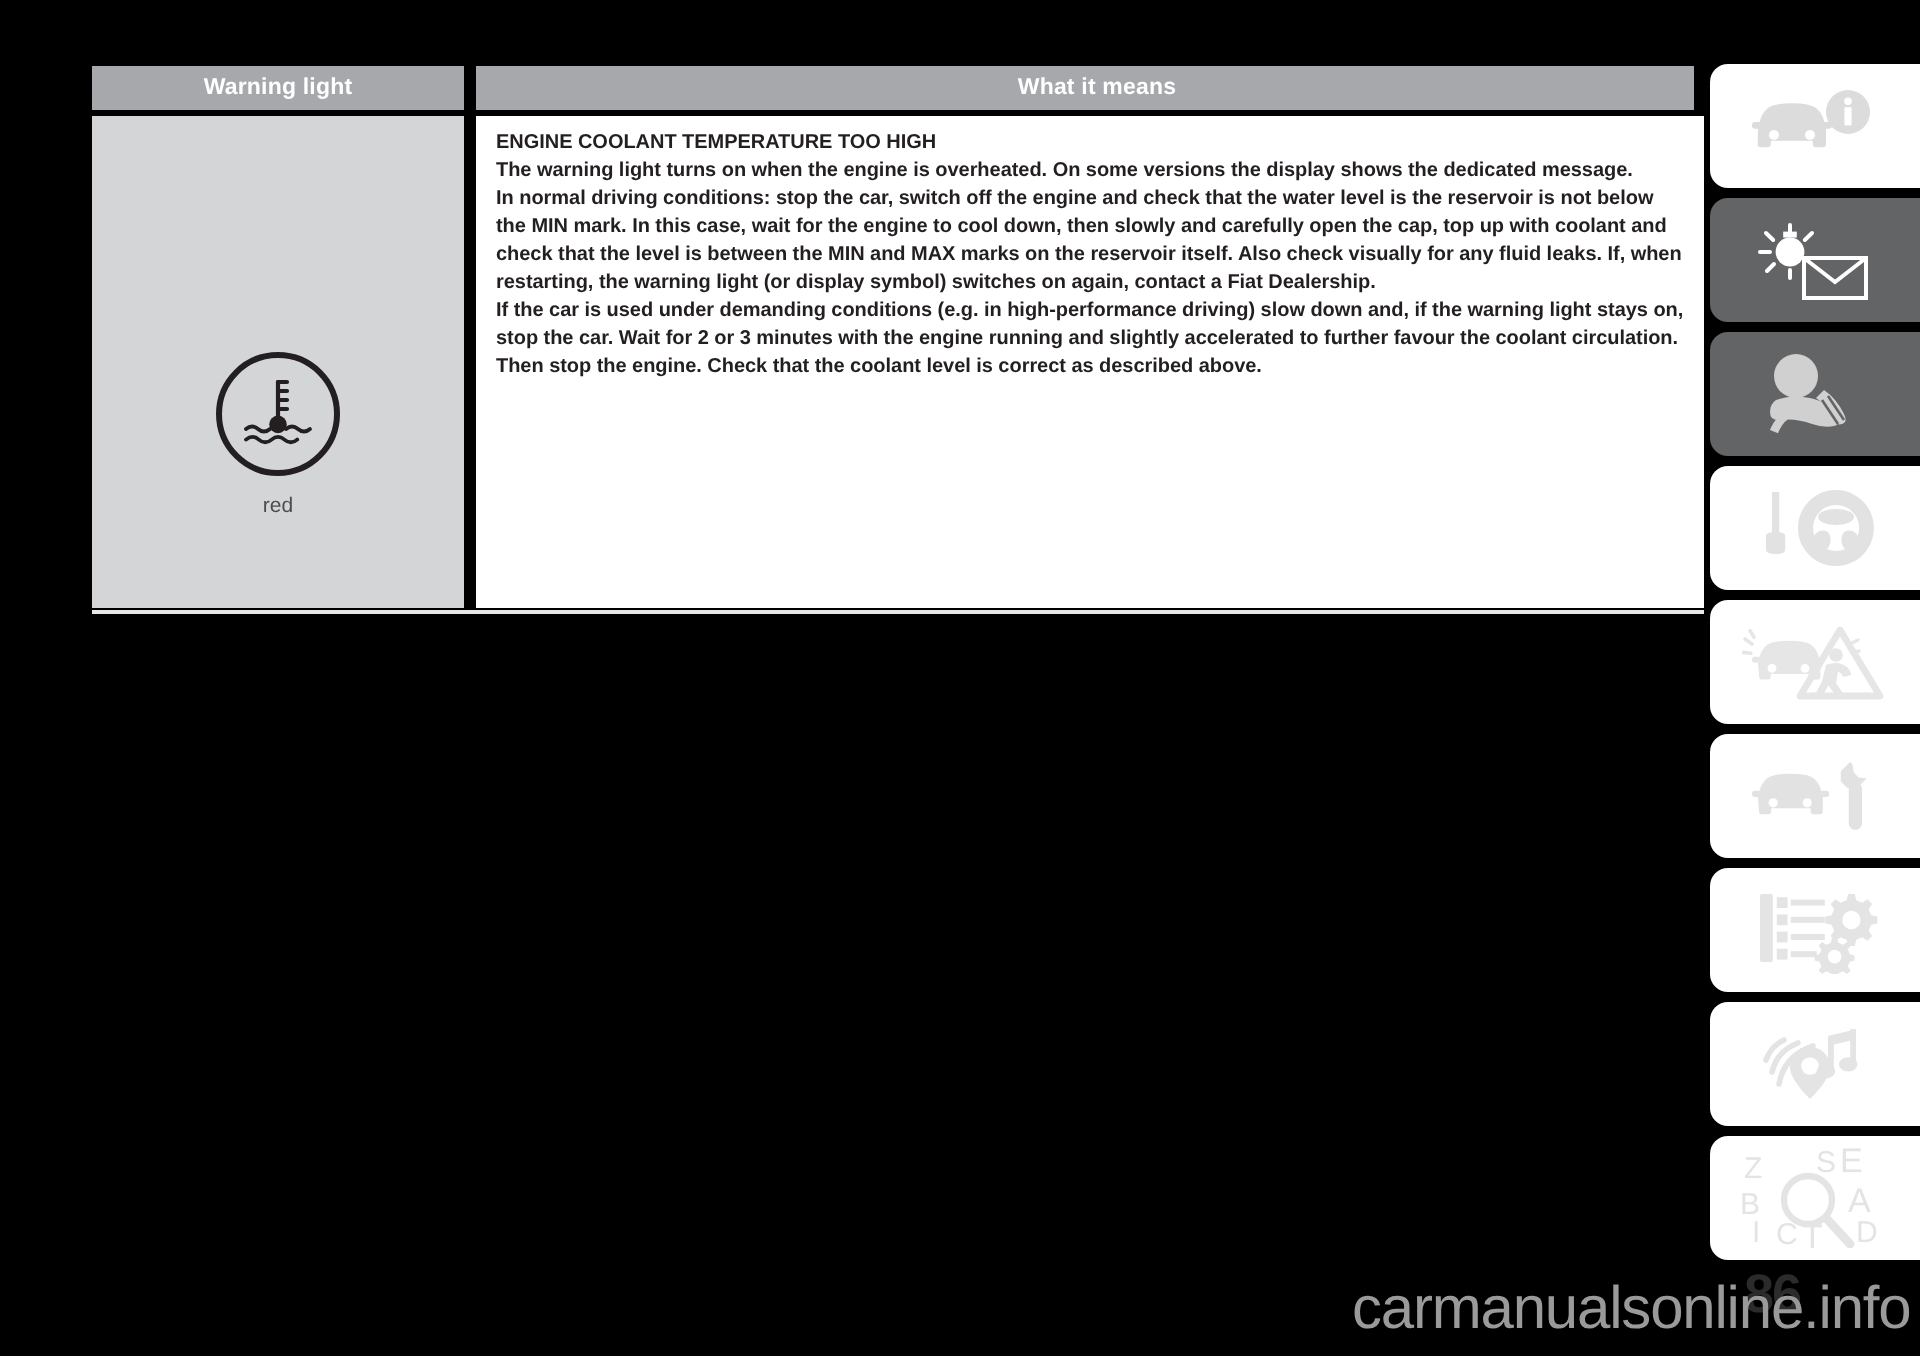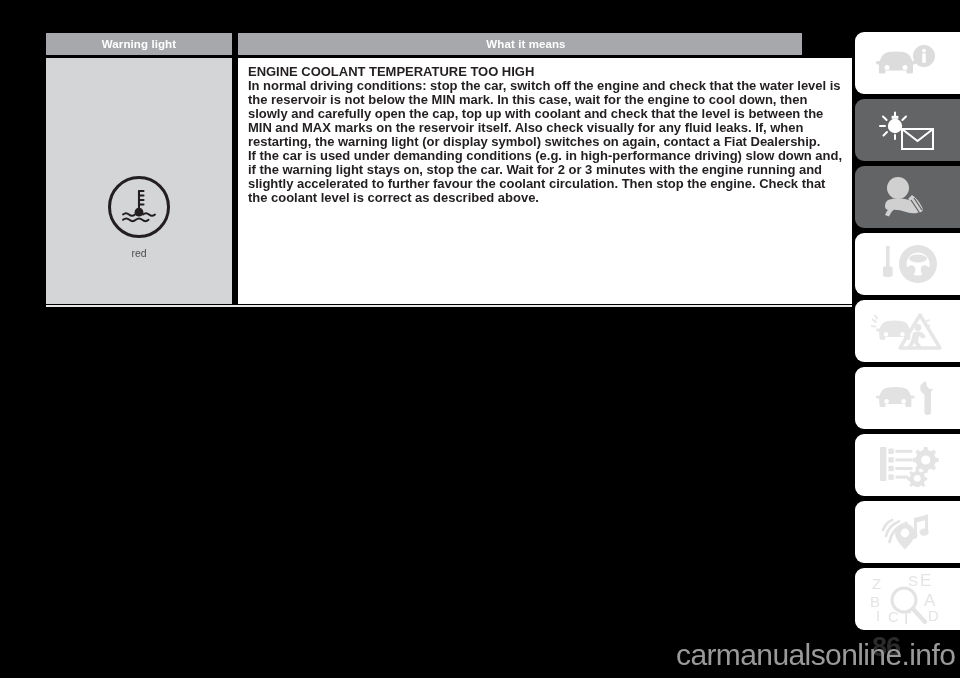--- a/index.html
+++ b/index.html
@@ -27,21 +27,21 @@
     color: #ffffff;
     font-weight: bold;
     font-size: 11.5px;
     text-align: center;
     height: 22px;
     line-height: 22px;
     letter-spacing: 0.1px;
   }
   .hdr-warning { width: 186px; }
   .hdr-gap { width: 6px; height: 22px; background: #000; }
-  .hdr-means { width: 564px; padding-left: 12px; }
+  .hdr-means { width: 609px; padding-left: 12px; }
 
   .body-row { display: flex; margin-top: 3px; }
   .cell-left {
     width: 186px;
     height: 246px;
     background: #d4d5d7;
     position: relative;
   }
   .cell-gap { width: 6px; background: #000; }
   .cell-right {
@@ -72,21 +72,21 @@
   .sym-circle svg { position: absolute; left: 50%; top: 50%; transform: translate(-50%,-50%); }
   .sym-label {
     margin-top: 9px;
     font-size: 10.5px;
     color: #4d4d4f;
   }
 
   
   .txt {
     color: #231f20;
-    font-size: 13px;
+    font-size: 10px;
     font-weight: bold;
     line-height: 14.05px;
     letter-spacing: -0.02px;
     text-align: left;
   }
   .txt p { margin: 0; }
   .txt .spacer { height: 14px; }
 
   
   .rail {
@@ -165,20 +165,21 @@
           </div>
           <div class="sym-label">red</div>
         </div>
       </div>
 
       <div class="cell-gap"></div>
 
       <div class="cell-right">
         <div class="txt">
           <p>ENGINE COOLANT TEMPERATURE TOO HIGH</p>
+          <p>The warning light turns on when the engine is overheated. On some versions the display shows the dedicated message.</p>
           <p>In normal driving conditions: stop the car, switch off the engine and check that the water level is the reservoir is not below the MIN mark. In this case, wait for the engine to cool down, then slowly and carefully open the cap, top up with coolant and check that the level is between the MIN and MAX marks on the reservoir itself. Also check visually for any fluid leaks. If, when restarting, the warning light (or display symbol) switches on again, contact a Fiat Dealership.</p>
           <p>If the car is used under demanding conditions (e.g. in high-performance driving) slow down and, if the warning light stays on, stop the car. Wait for 2 or 3 minutes with the engine running and slightly accelerated to further favour the coolant circulation. Then stop the engine. Check that the coolant level is correct as described above.</p>
           <div class="spacer"></div>
         </div>
       </div>
     </div>
 
     <div class="rule"></div>
   </div>
 

